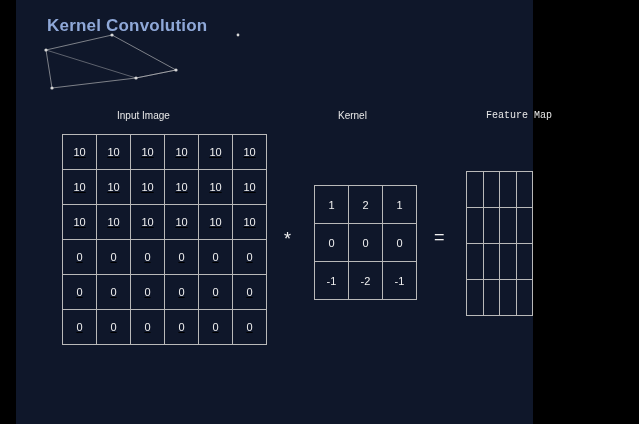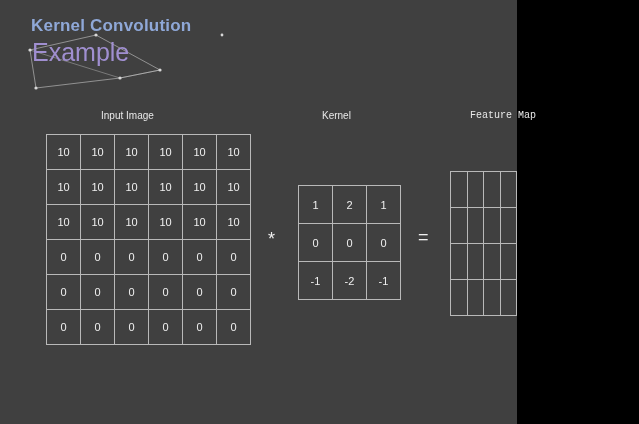--- a/index.html
+++ b/index.html
@@ -10,24 +10,24 @@
   body {
     width: 639px;
     height: 424px;
     overflow: hidden;
     font-family: "Liberation Sans", sans-serif;
     position: relative;
   }
 
   #stage {
     position: absolute;
-    left: 0; top: 0;
+    left: 16px; top: 0;
     width: 517px;
     height: 424px;
-    background: #404040;
+    background: #0f172a;
   }
 
   
   .title-main {
     position: absolute;
     left: 31px;
     top: 16px;
     font-size: 17px;
     font-weight: bold;
     color: #8fa8d8;
@@ -76,20 +76,21 @@
     text-align: center;
     vertical-align: middle;
     padding: 0;
     font-size: 11px;
     font-family: "Liberation Sans", sans-serif;
   }
 
   #input-grid {
     left: 46px;
     top: 134px;
+    text-decoration: underline;
   }
   #input-grid td {
     width: 33px;
     height: 34px;
   }
 
   #kernel-grid {
     left: 298px;
     top: 185px;
   }
@@ -127,21 +128,20 @@
     <polyline points="30,50 120,78 160,70" fill="none" stroke="#c9c9c9" stroke-width="0.7" opacity="0.6"></polyline>
     <circle cx="36" cy="88" r="1.6" fill="#d8d8d8"></circle>
     <circle cx="30" cy="50" r="1.6" fill="#d8d8d8"></circle>
     <circle cx="96" cy="35" r="1.6" fill="#d8d8d8"></circle>
     <circle cx="160" cy="70" r="1.6" fill="#d8d8d8"></circle>
     <circle cx="120" cy="78" r="1.6" fill="#d8d8d8"></circle>
     <circle cx="222" cy="35" r="1.4" fill="#d8d8d8"></circle>
   </svg>
 
   <div class="title-main">Kernel Convolution</div>
-  <div class="title-sub">Example</div>
 
   <div class="section-label" id="label-input">Input Image</div>
   <div class="section-label" id="label-kernel">Kernel</div>
   <div class="section-label" id="label-feature">Feature Map</div>
 
   <table class="grid" id="input-grid">
       <tbody>
         <tr>
           <td>10</td>
           <td>10</td>

